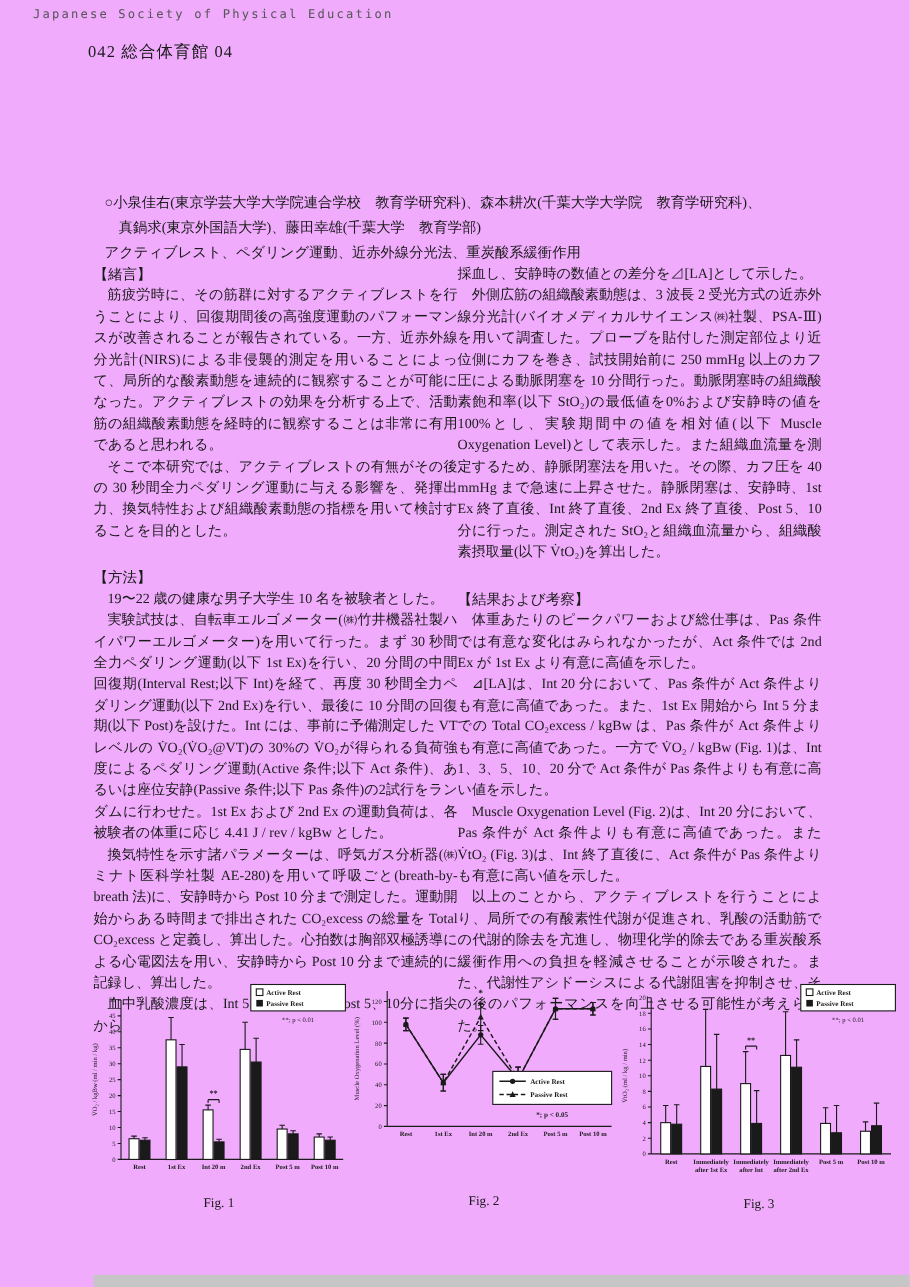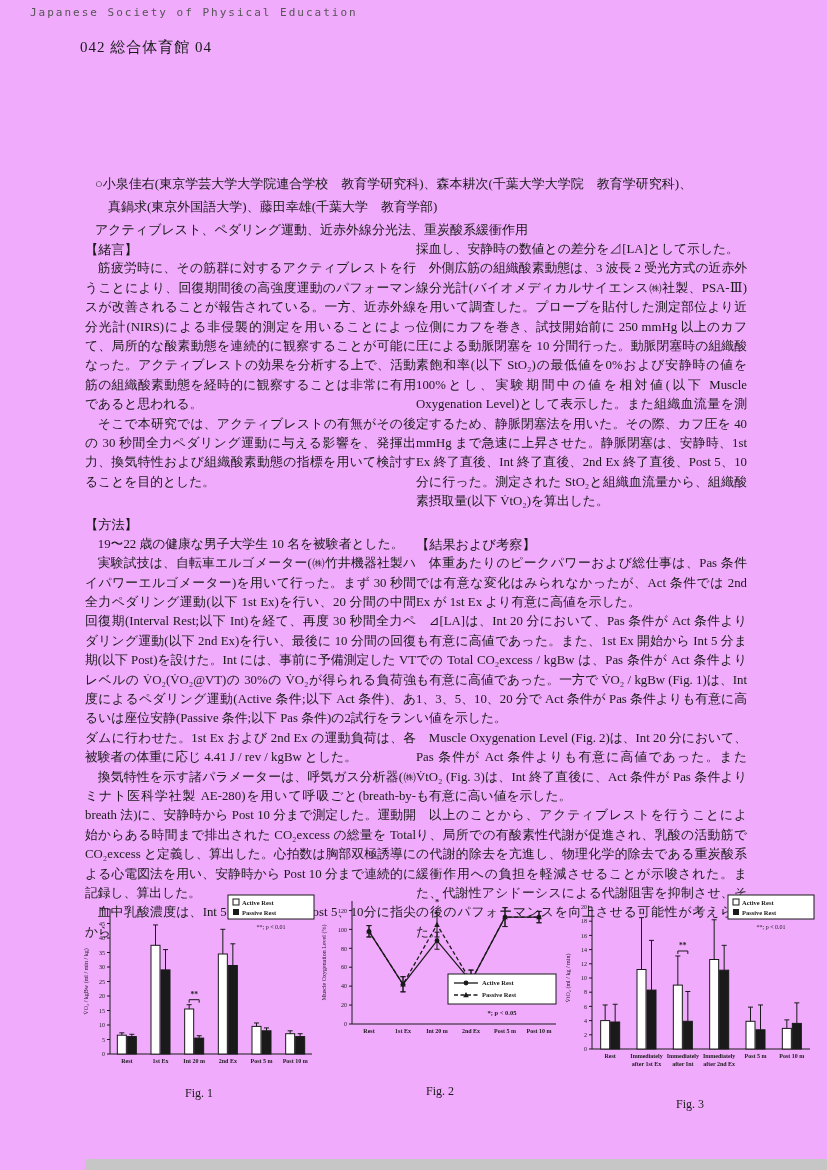--- a/index.html
+++ b/index.html
@@ -16,21 +16,21 @@
   .sec-head{font-size:13.2px;margin:0;}
   .sec-head.spaced{margin-top:23px;}
   .para{margin:0;text-indent:1em;}
   .para.noindent{text-indent:0;}
   .figures-row{position:absolute;top:893px;left:80px;width:740px;display:flex;align-items:flex-start;}
   .figure{display:flex;flex-direction:column;align-items:center;}
   .figure svg{display:block;font-family:"Liberation Serif","DejaVu Serif",serif;}
   .fig-caption{font-size:12px;color:#1a1a1a;}
   .cap-1{margin-top:8px;}
   .cap-2{margin-top:36px;}
-  .cap-3{margin-top:12px;}
+  .cap-3{margin-top:2px;}
   .page-number{position:absolute;top:1124px;left:0;width:827px;text-align:center;font-size:13px;letter-spacing:1px;}
   .nii{position:absolute;top:1177px;right:42px;font-family:"DejaVu Sans Mono",monospace;font-size:11px;letter-spacing:1px;color:#666;}
   .scan-band{position:absolute;bottom:0;left:85px;right:0;height:11px;background:#c6c6c6;}
 </style>
 </head>
 <body>
 
 <div class="page">
 
   <div class="watermark">Japanese Society of Physical Education</div>

